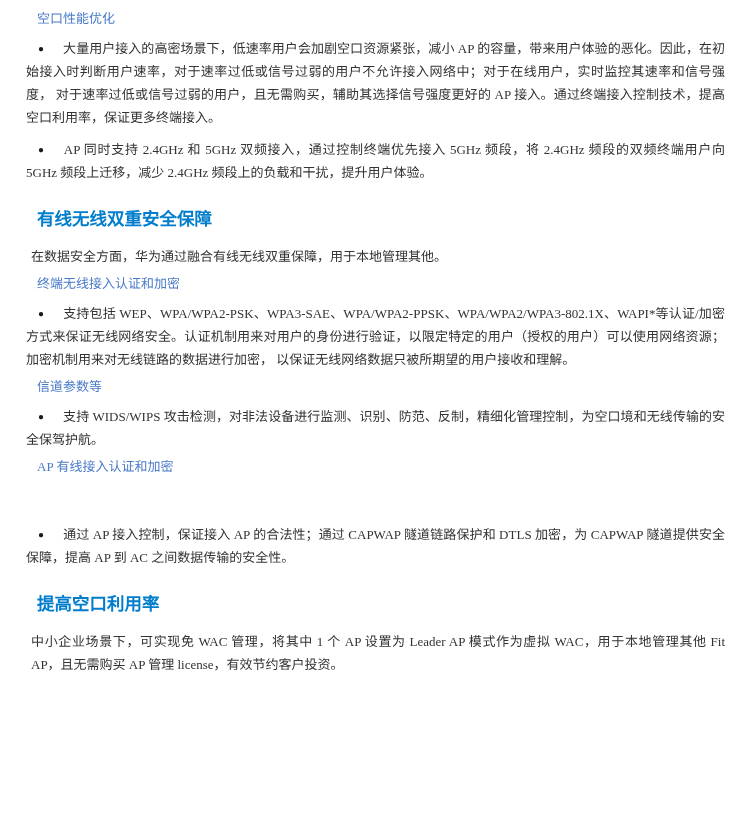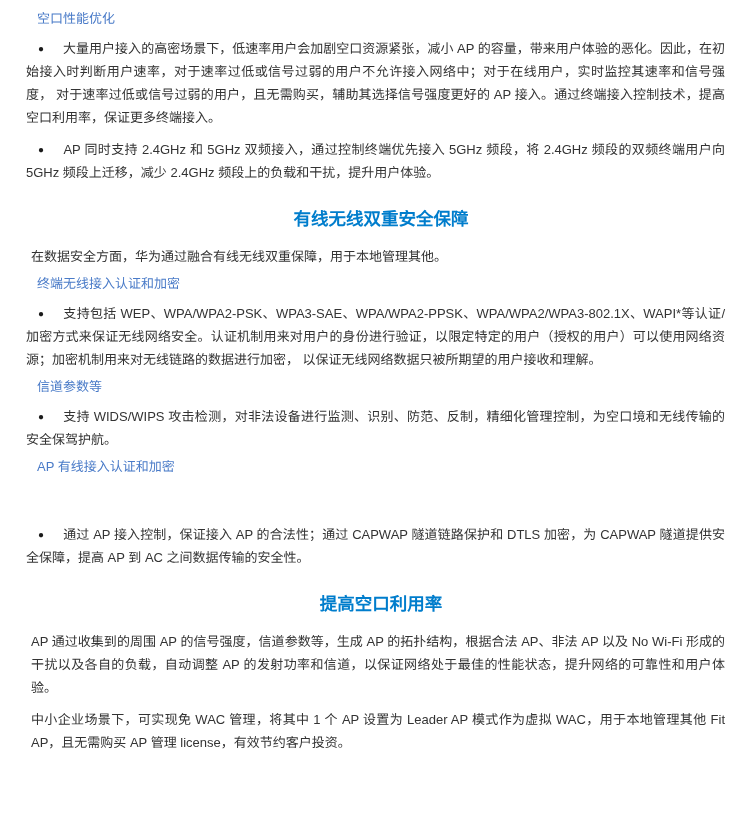--- a/index.html
+++ b/index.html
@@ -6,21 +6,21 @@
     margin: 0;
     padding: 0;
     background: #ffffff;
   }
   .page {
     position: relative;
     width: 750px;
     height: 819px;
     overflow: hidden;
     background: #ffffff;
-    font-family: Liberation Sans, sans-serif;
+    font-family: Liberation Serif, serif;
     color: #333333;
   }
   .content {
     padding: 4px 25px 10px 26px;
   }
   
   .doc-link {
     display: block;
     margin: 6px 0 10px 11px;
     font-size: 13px;
@@ -28,21 +28,20 @@
     color: #4a7bc8;
     text-decoration: none;
     cursor: pointer;
   }
   .doc-link:first-child { margin-top: 6px; }
   
   h2 {
     margin: 24px 0 15px 11px;
     color: #007dcc;
     font-weight: 700;
-    text-align: center;
   }
   h2.cn { font-size: 17.5px; line-height: 22px; }
   h2.latin { font-size: 19px; line-height: 24px; }
   
   p {
     margin: 9px 0 7px;
     font-size: 13px;
     line-height: 23px;
     text-align: justify;
   }
@@ -80,19 +79,18 @@
     <a class="doc-link">信道参数等</a>
 
     <p class="bullet"><span class="dot">●</span><span>支持 WIDS/WIPS 攻击检测，对非法设备进行监测、识别、防范、反制，精细化管理控制，为空口境和无线传输的安全保驾护航。</span></p>
 
     <a class="doc-link">AP 有线接入认证和加密</a>
 
     <p class="bullet gap-large"><span class="dot">●</span><span>通过 AP 接入控制，保证接入 AP 的合法性；通过 CAPWAP 隧道链路保护和 DTLS 加密，为 CAPWAP 隧道提供安全保障，提高 AP 到 AC 之间数据传输的安全性。</span></p>
 
     <h2 class="cn">提高空口利用率</h2>
 
-    <p class="plain">AP 通过收集到的周围 AP 的信号强度，信道参数等，生成 AP 的拓扑结构，根据合法 AP、非法 AP 以及 No Wi-Fi 形成的干扰以及各自的负载，自动调整 AP 的发射功率和信道，以保证网络处于最佳的性能状态，提升网络的可靠性和用户体验。</p>
 
 
     <p class="plain">中小企业场景下，可实现免 WAC 管理，将其中 1 个 AP 设置为 Leader AP 模式作为虚拟 WAC，用于本地管理其他 Fit AP，且无需购买 AP 管理 license，有效节约客户投资。</p>
 
   </div>
 </div>
 
 </body></html>

